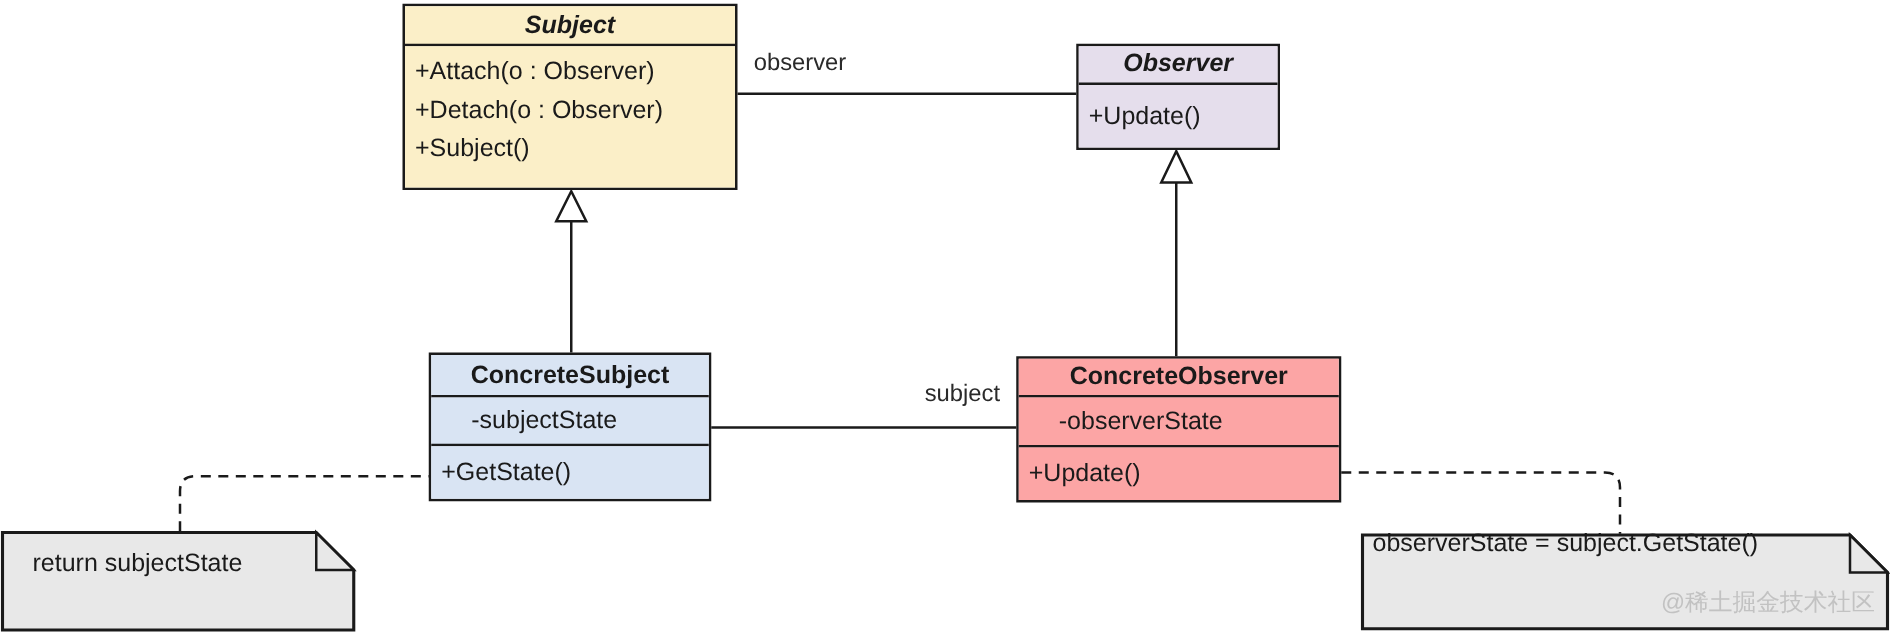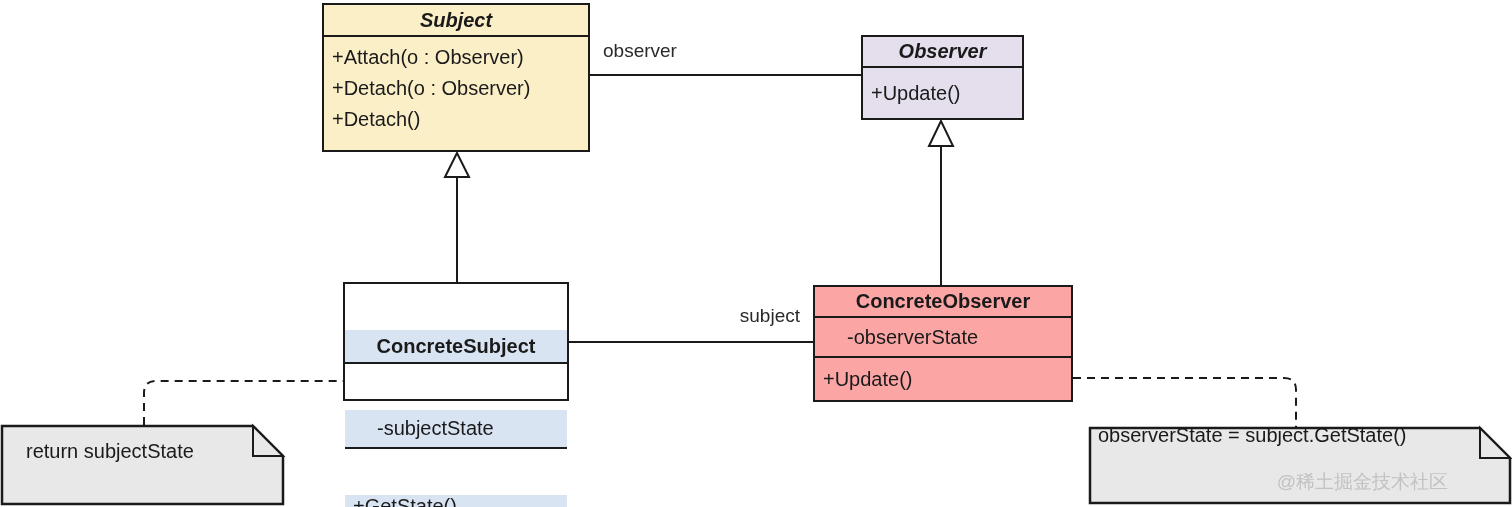--- a/index.html
+++ b/index.html
@@ -49,39 +49,39 @@
   .cls-row.divider { border-bottom: 2px solid #1a1a1a; padding-left: 32px; }
   .cls-row.grow { flex: 1 1 auto; }
   .cls-body {
     flex: 1 1 auto;
     padding: 5px 0 12px 8px;
     font-size: 20px;
     line-height: 31px;
   }
   .fill-subject          { background: #FBEFC8; }
   .fill-observer         { background: #E5DEEC; }
-  .fill-concrete-subject { background: #D9E4F3; margin-top: 46px; }
+  .fill-concrete-subject { background: #D9E4F3; }
   .fill-concrete-observer{ background: #fca5a5; }
   .edge-label {
     position: absolute;
     font-size: 19px;
     color: #2a2a2a;
     z-index: 2;
     white-space: nowrap;
   }
   .note-text {
     position: absolute;
     font-size: 20px;
     color: #1a1a1a;
     z-index: 2;
     white-space: nowrap;
   }
   .watermark {
     position: absolute;
-    left: 1242px;
+    left: 1294px;
     top: 469px;
     width: 206px;
     text-align: right;
     font-size: 19px;
     color: #c2c2c2;
     z-index: 3;
     white-space: nowrap;
   }
 </style>
 </head>
@@ -110,21 +110,21 @@
 
     <polygon points="1090,428 1480,428 1510,458 1510,503 1090,503" fill="#E8E8E8" stroke="#1a1a1a" stroke-width="2.5"></polygon>
     <polygon points="1480,428 1510,458 1480,458" fill="#E8E8E8" stroke="#1a1a1a" stroke-width="2"></polygon>
   </svg>
 
   <div class="uml-class abstract" style="left:322px; top:3px; width:268px; height:149px;">
     <div class="cls-title fill-subject" style="height:32px;">Subject</div>
     <div class="cls-body fill-subject">
       <div>+Attach(o : Observer)</div>
       <div>+Detach(o : Observer)</div>
-      <div>+Detach()</div>
+      <div>+Subject()</div>
     </div>
   </div>
 
   <div class="uml-class abstract" style="left:861px; top:35px; width:163px; height:85px;">
     <div class="cls-title fill-observer" style="height:31px;">Observer</div>
     <div class="cls-row grow fill-observer">+Update()</div>
   </div>
 
   <div class="uml-class" style="left:343px; top:282px; width:226px; height:119px;">
     <div class="cls-title fill-concrete-subject" style="height:34px;">ConcreteSubject</div>

